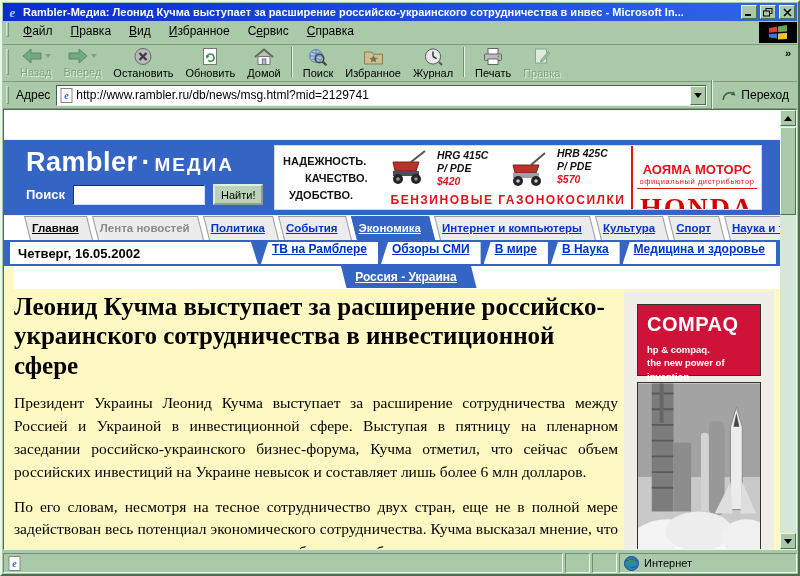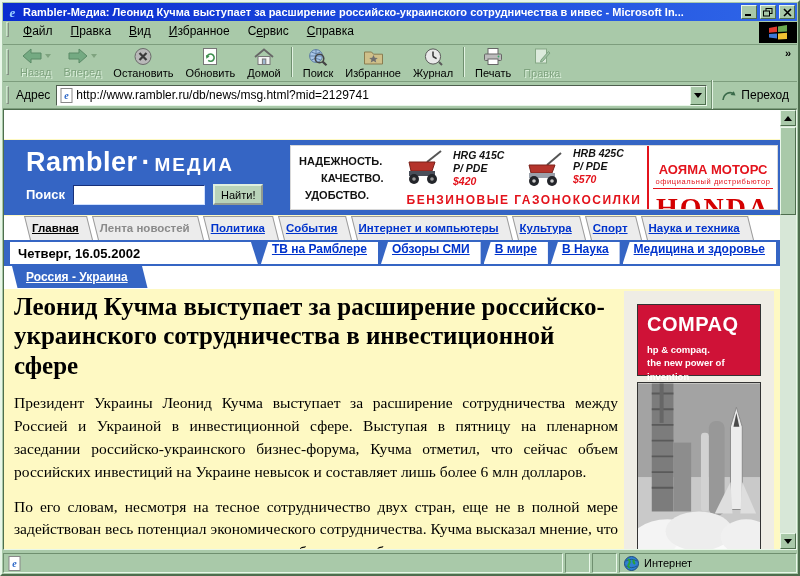--- a/index.html
+++ b/index.html
@@ -72,21 +72,21 @@
   .logo .ldot{font-size:27px;font-weight:bold;padding:0 4px;}
   .logo .l2{font-size:19px;font-weight:bold;letter-spacing:2px;}
   .searchrow{position:absolute;left:22px;top:44px;display:flex;
     align-items:center;gap:8px;}
   .searchrow .slbl{color:#fff;font-weight:bold;font-size:13px;}
   .searchrow input{width:132px;height:20px;border:1px solid;
     border-color:#17307a #cfe0ff #cfe0ff #17307a;font-size:12px;padding:0 3px;}
   .findbtn{height:21px;background:#b9d3b9;border:2px outset #dfefdf;
     font-size:11px;font-family:"Liberation Sans",sans-serif;padding:0 6px;}
 
-  .banner{position:absolute;left:286px;top:5px;width:488px;height:65px;
+  .banner{position:absolute;left:270px;top:5px;width:488px;height:65px;
     background:#fff;border:1px solid #d8d8d8;display:flex;overflow:hidden;}
   .b-slogans{width:106px;padding:7px 0 0 8px;font-size:11px;font-weight:bold;
     line-height:1.55;color:#111;white-space:nowrap;}
   .b-center{flex:1;position:relative;}
   .mlab{position:absolute;font-size:10.5px;font-weight:bold;font-style:italic;
     line-height:1.25;color:#111;white-space:nowrap;}
   .mlab .price{color:#e3131c;}
   .tagline{position:absolute;left:2px;bottom:2px;width:100%;text-align:center;
     color:#e3131c;font-weight:bold;font-size:12px;letter-spacing:1.5px;
     white-space:nowrap;}
@@ -118,22 +118,22 @@
     background:#3565c4;display:flex;align-items:stretch;padding:2px 4px 2px 6px;
     white-space:nowrap;}
   .datebox{flex:1;background:#fff;display:flex;align-items:center;
     padding-left:8px;font-size:13px;font-weight:bold;color:#000;
     clip-path:polygon(0 0,calc(100% - 7px) 0,100% 100%,0 100%);}
   .t2{position:relative;display:flex;padding:0 11px;
     margin-left:3px;font-size:12px;font-weight:bold;background:#fff;
     clip-path:polygon(7px 0,100% 0,100% 100%,0 100%);}
   .t2 span{color:#0033cc;text-decoration:underline;}
 
-  .navrow3{position:absolute;left:0;top:127px;width:100%;height:23px;
-    background:#fff;display:flex;padding-left:8px;}
+  .navrow3{position:absolute;left:10px;top:127px;width:100%;height:23px;
+    background:#fff;display:flex;padding-left:8px;justify-content:center;}
   .t3{position:relative;display:flex;align-items:center;padding:0 14px;
     height:22px;font-size:12px;font-weight:bold;}
   .t3::before{content:"";position:absolute;inset:0;background:#3565c4;
     transform:skewX(14deg);transform-origin:top left;}
   .t3 span{position:relative;color:#fff;text-decoration:underline;}
 
   .article{position:absolute;left:10px;top:153px;width:604px;}
   .article h1{margin:0;font-family:"Liberation Serif",serif;font-size:25px;
     line-height:1.17;color:#000;}
   .meta{margin-top:4px;font-size:11px;color:#808080;}
@@ -396,20 +396,23 @@
           </div>
         <div class="t1 muted">
             <span>Лента новостей</span>
           </div>
         <div class="t1 lnk">
             <span>Политика</span>
           </div>
         <div class="t1 lnk">
             <span>События</span>
           </div>
+        <div class="t1 active">
+            <span>Экономика</span>
+          </div>
         <div class="t1 lnk">
             <span>Интернет и компьютеры</span>
           </div>
         <div class="t1 lnk">
             <span>Культура</span>
           </div>
         <div class="t1 lnk">
             <span>Спорт</span>
           </div>
         <div class="t1 lnk">

